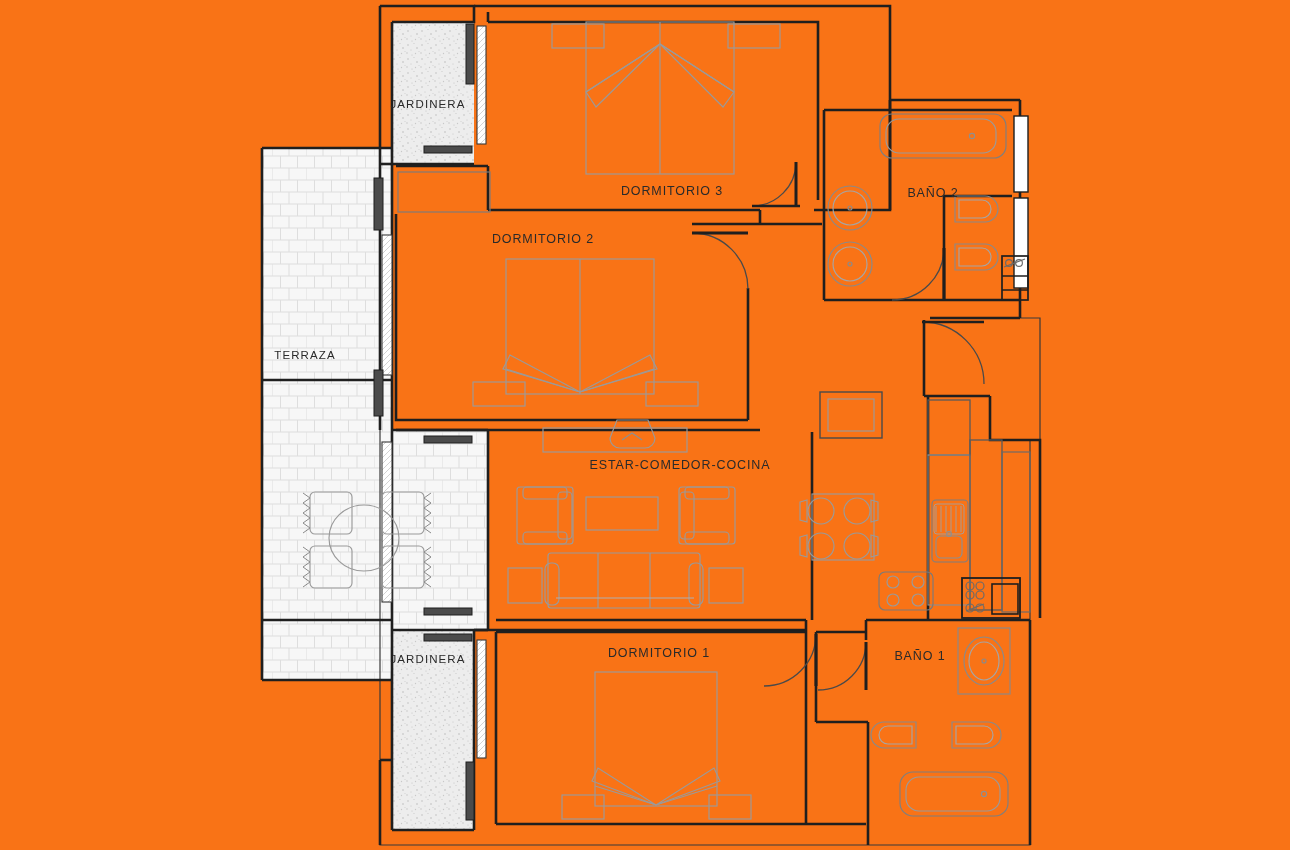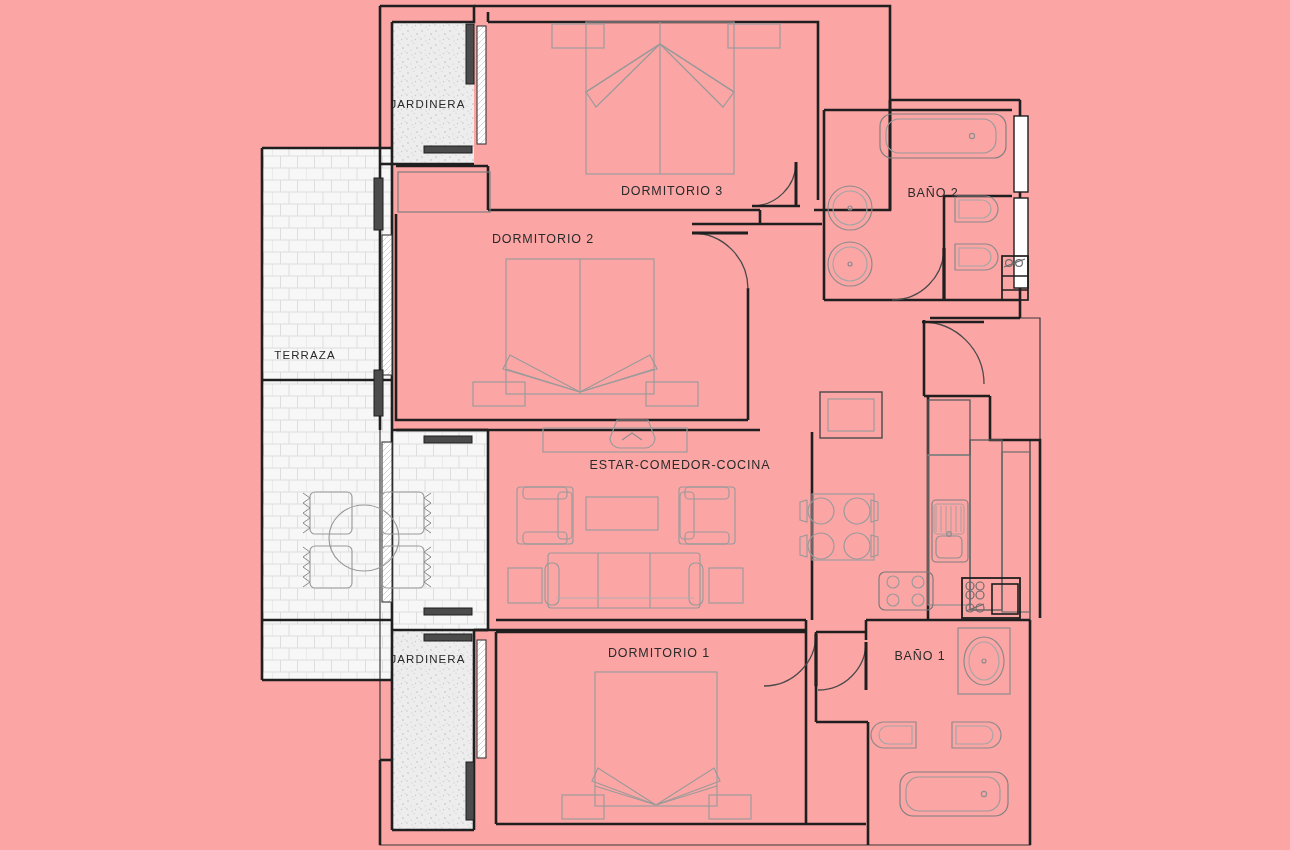--- a/index.html
+++ b/index.html
@@ -9,21 +9,21 @@
     background: #ffffff;
     width: 1290px;
     height: 850px;
     overflow: hidden;
     font-family: "Liberation Sans", sans-serif;
   }
   #plan-root {
     position: relative;
     width: 1290px;
     height: 850px;
-    background: #fca5a5;
+    background: #f97316;
   }
   #plan-svg {
     display: block;
     width: 1290px;
     height: 850px;
   }
   .room-label {
     font-family: "Liberation Sans", sans-serif;
     font-size: 12.5px;
     letter-spacing: 0.9px;

